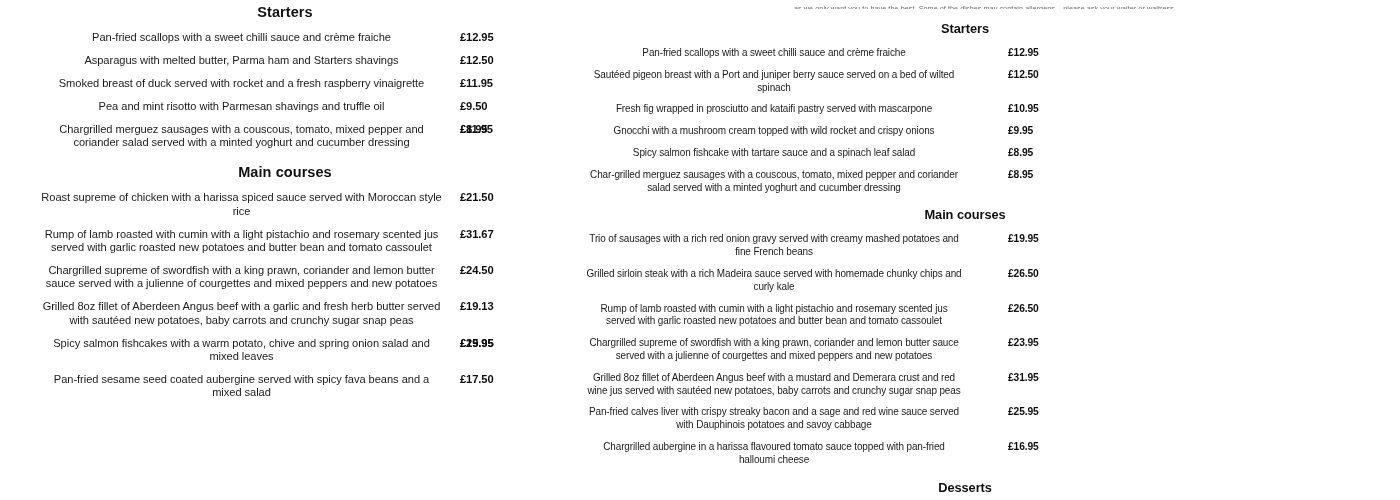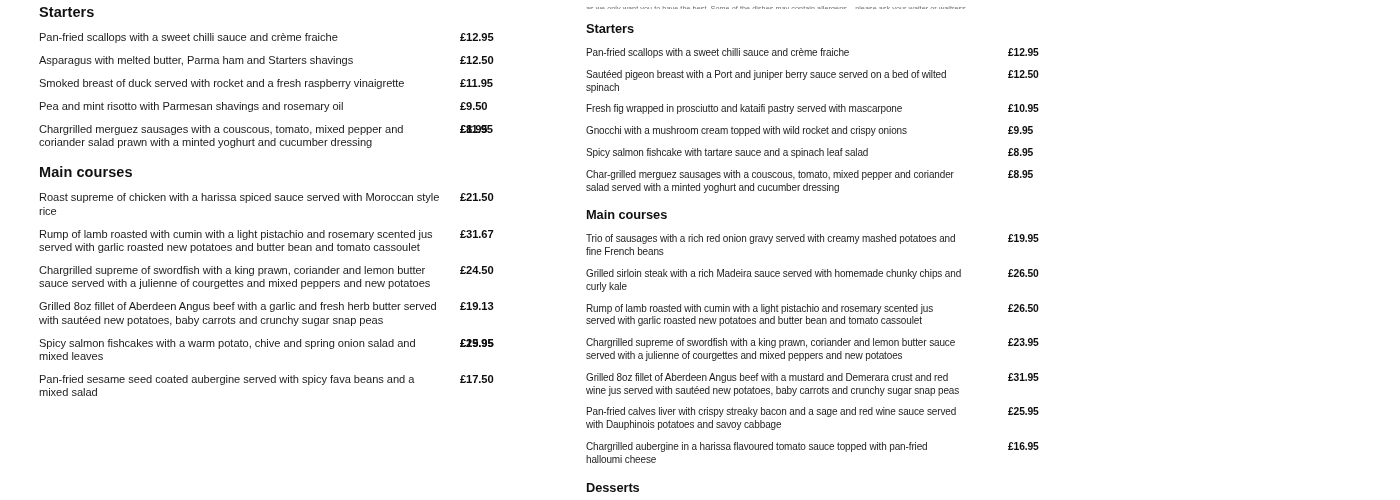--- a/index.html
+++ b/index.html
@@ -17,20 +17,21 @@
   .page {
     position: relative;
     width: 1400px;
     height: 500px;
   }
   .column {
     position: absolute;
     top: 0;
     height: 500px;
     overflow: hidden;
+    text-align: center;
   }
   .col-left {
     left: 0;
     width: 570px;
   }
   .col-right {
     left: 570px;
     width: 830px;
   }
   .col-inner-left {
@@ -157,28 +158,28 @@
         </div>
         <div class="item">
           <span class="item-desc">Asparagus with melted butter, Parma ham and Starters shavings</span>
           <span class="item-price">£12.50</span>
         </div>
         <div class="item">
           <span class="item-desc">Smoked breast of duck served with rocket and a fresh raspberry vinaigrette</span>
           <span class="item-price">£11.95</span>
         </div>
         <div class="item">
-          <span class="item-desc">Pea and mint risotto with Parmesan shavings and rosemary oil</span>
+          <span class="item-desc">Pea and mint risotto with Parmesan shavings and truffle oil</span>
           <span class="item-price">£9.50</span>
         </div>
         <div class="item">
           <span class="item-price">£11.95</span>
         </div>
         <div class="item two-line">
-          <span class="item-desc">Chargrilled merguez sausages with a couscous, tomato, mixed pepper and coriander salad prawn with a minted yoghurt and cucumber dressing</span>
+          <span class="item-desc">Chargrilled merguez sausages with a couscous, tomato, mixed pepper and coriander salad served with a minted yoghurt and cucumber dressing</span>
           <span class="item-price">£8.95</span>
         </div>
       </div>
 
       <div class="section sec-gap-left">
         <h2 class="section-title">Main courses</h2>
         <div class="item">
           <span class="item-desc">Roast supreme of chicken with a harissa spiced sauce served with Moroccan style rice</span>
           <span class="item-price">£21.50</span>
         </div>

